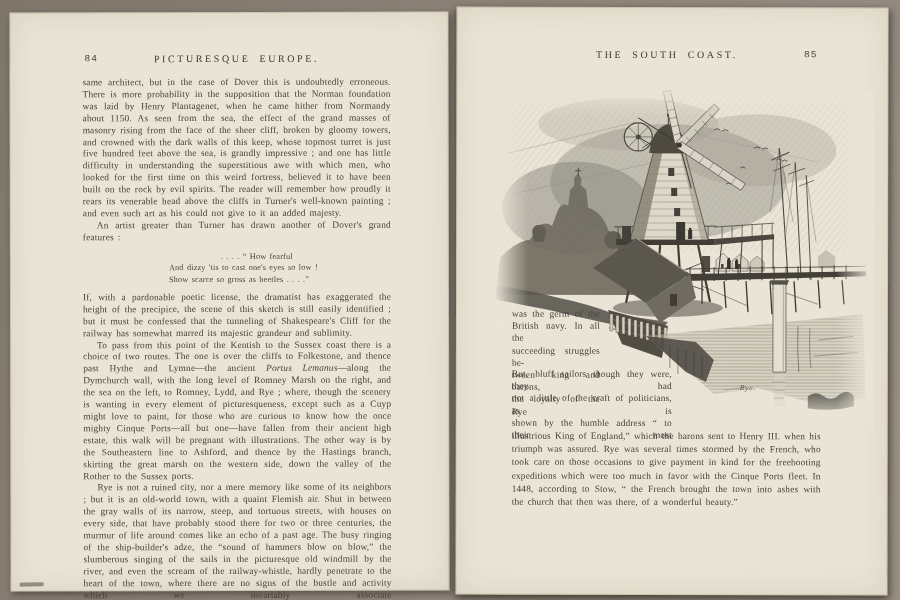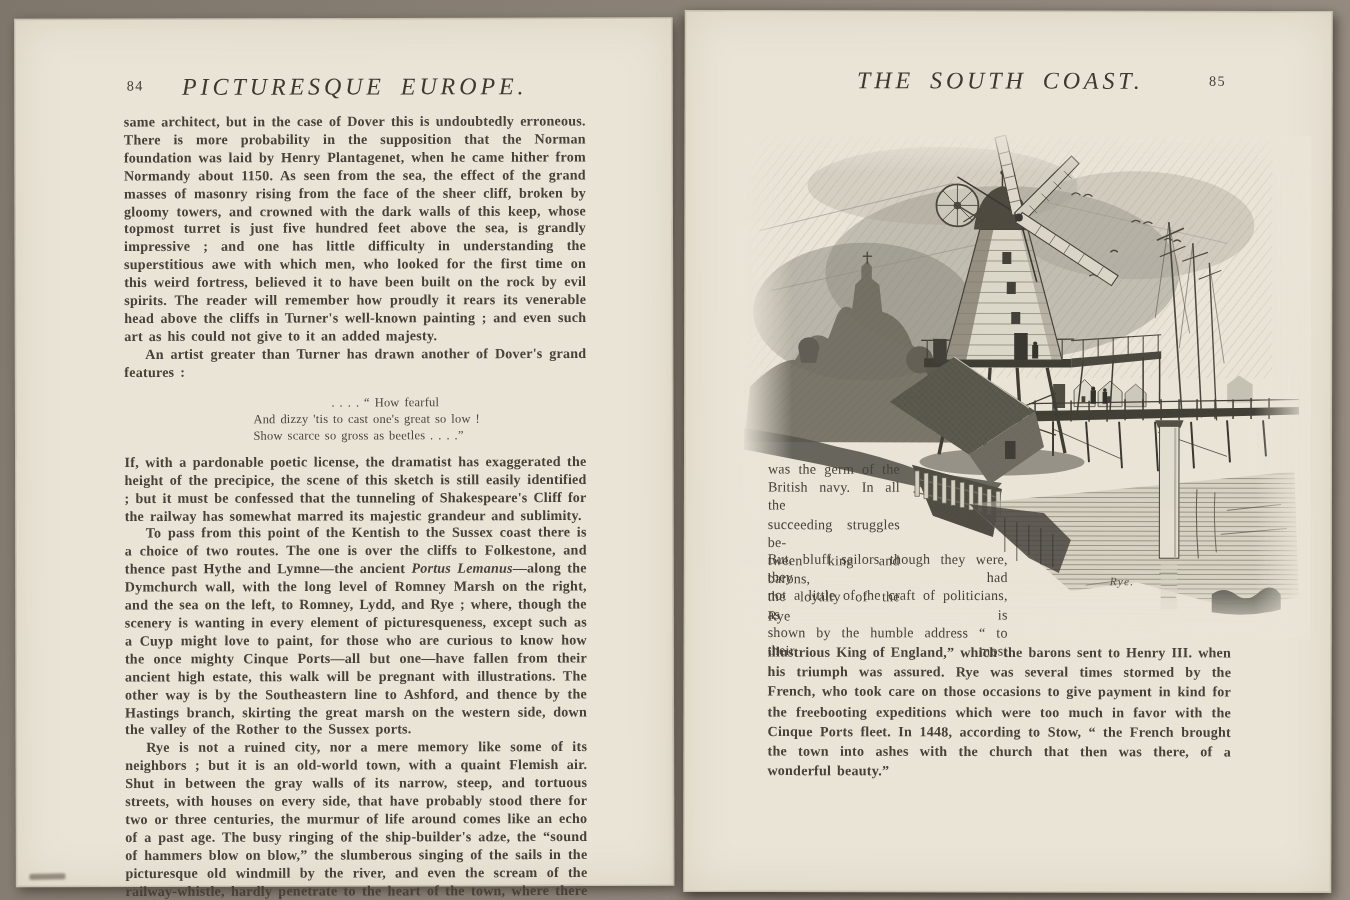--- a/index.html
+++ b/index.html
@@ -12,26 +12,26 @@
   .page-left{left:10px;top:12px;width:437px;height:577px;transform:rotate(-0.12deg);}
   .page-right{left:456px;top:7px;width:430px;height:586px;transform:rotate(0.1deg);
     box-shadow:-2px 3px 7px rgba(25,20,12,.40), 3px 3px 7px rgba(25,20,12,.40), inset 0 0 30px rgba(135,118,88,.16);}
 
   .col{position:relative;color:#48413a;font-size:9.4px;line-height:11.9px;
     text-align:justify;word-spacing:1.4px;letter-spacing:.15px;}
   .page-left .col{margin:40px 57px 0 72px;width:308px;}
   .page-right .col{margin:41px 57px 0 55px;width:309px;line-height:12.4px;}
 
   .header{position:relative;height:13px;margin-bottom:11px;text-align:center;}
-  .runhead{font-style:italic;font-size:16px;letter-spacing:2.6px;color:#3f382f;word-spacing:4px;}
-  .pgnum{position:absolute;top:0;font-size:9.5px;letter-spacing:1px;color:#48413a;}
+  .runhead{font-size:10px;letter-spacing:2.6px;color:#3f382f;word-spacing:4px;}
+  .pgnum{position:absolute;top:0;font-size:9.5px;letter-spacing:1px;color:#48413a;font-family:Liberation Mono, monospace;}
   .pgnum.pl{left:2px;}
   .pgnum.pr{right:4px;padding-left:40px;}
 
-  p{margin:0;font-weight:bold;}
+  p{margin:0;}
   .indent{text-indent:14px;}
   .cont{text-align-last:justify;}
   .lat{font-style:italic;}
 
   .poem{margin:7px 0 7px 86px;font-size:8.3px;line-height:11.4px;text-align:left;
     word-spacing:1px;color:#4a433b;}
   .poem .first{padding-left:52px;}
 
   .figure-zone{position:relative;height:336px;margin-top:28px;}
   .figure-zone svg{position:absolute;left:-18px;top:0;width:380px;height:336px;}
@@ -53,21 +53,21 @@
 <div class="page page-left">
   <div class="col">
     <div class="header">
       <span class="pgnum pl">84</span>
       <span class="runhead">PICTURESQUE EUROPE.</span>
     </div>
     <p>same architect, but in the case of Dover this is undoubtedly erroneous.  There is more probability in the supposition that the Norman foundation was laid by Henry Plantagenet, when he came hither from Normandy about 1150.  As seen from the sea, the effect of the grand masses of masonry rising from the face of the sheer cliff, broken by gloomy towers, and crowned with the dark walls of this keep, whose topmost turret is just five hundred feet above the sea, is grandly impressive ; and one has little difficulty in understanding the superstitious awe with which men, who looked for the first time on this weird fortress, believed it to have been built on the rock by evil spirits.  The reader will remember how proudly it rears its venerable head above the cliffs in Turner's well-known painting ;  and even such art as his could not give to it an added majesty.</p>
     <p class="indent">An artist greater than Turner has drawn another of Dover's grand features :</p>
     <div class="poem">
       <div class="first">. . . . “ How fearful</div>
-      <div>And dizzy 'tis to cast one's great so low !</div>
+      <div>And dizzy 'tis to cast one's eyes so low !</div>
       <div>Show scarce so gross as beetles . . . .”</div>
     </div>
     <p>If, with a pardonable poetic license, the dramatist has exaggerated the height of the precipice, the scene of this sketch is still easily identified ; but it must be confessed that the tunneling of Shakespeare's Cliff for the railway has somewhat marred its majestic grandeur and sublimity.</p>
     <p class="indent"><span>To pass from this point of the Kentish to the Sussex coast there is a choice of two routes.  The one is over the cliffs to Folkestone, and thence past Hythe and Lymne—the ancient </span><span class="lat">Portus Lemanus</span><span>—along the Dymchurch wall, with the long level of Romney Marsh on the right, and the sea on the left, to Romney, Lydd, and Rye ; where, though the scenery is wanting in every element of picturesqueness, except such as a Cuyp might love to paint, for those who are curious to know how the once mighty Cinque Ports—all but one—have fallen from their ancient high estate, this walk will be pregnant with illustrations.  The other way is by the Southeastern line to Ashford, and thence by the Hastings branch, skirting the great marsh on the western side, down the valley of the Rother to the Sussex ports.</span></p>
     <p class="indent cont">Rye is not a ruined city, nor a mere memory like some of its neighbors ; but it is an old-world town, with a quaint Flemish air.  Shut in between the gray walls of its narrow, steep, and tortuous streets, with houses on every side, that have probably stood there for two or three centuries, the murmur of life around comes like an echo of a past age.  The busy ringing of the ship-builder's adze, the “sound of hammers blow on blow,” the slumberous singing of the sails in the picturesque old windmill by the river, and even the scream of the railway-whistle, hardly penetrate to the heart of the town, where there are no signs of the bustle and activity which we invariably associate</p>
   </div>
   <div class="printer-mark"></div>
 </div>
 
 <div class="page page-right">

